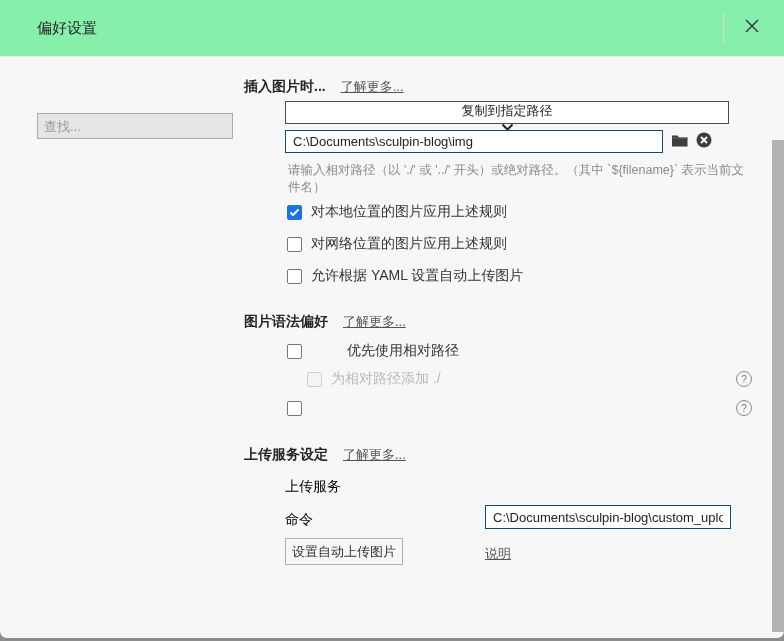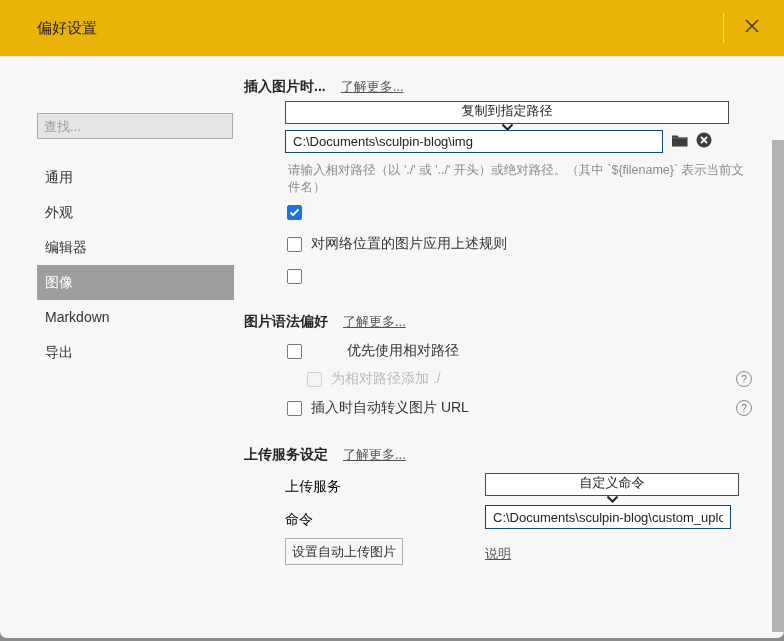--- a/index.html
+++ b/index.html
@@ -1,20 +1,20 @@
 <!DOCTYPE html>
 <html><head>
 <meta charset="utf-8">
 <style>
   html,body{margin:0;padding:0;width:784px;height:641px;overflow:hidden;background:#8c8c8c;
     font-family:"Liberation Sans","DejaVu Sans",sans-serif;}
   .dialog{position:absolute;top:0;left:0;width:784px;height:638px;background:#f7f7f7;
     border-radius:0 0 7px 7px;overflow:hidden;}
   
-  .hdr{position:absolute;top:0;left:0;width:784px;height:56px;background:#eab308;
+  .hdr{position:absolute;top:0;left:0;width:784px;height:56px;background:#86efac;
     border-bottom:1px solid #e8e8e8;}
   .hdr-title{position:absolute;left:37px;top:19px;font-size:15px;color:#262626;}
   .hdr-divider{position:absolute;left:723px;top:13px;width:1px;height:30px;background:#dcdcdc;}
   .close-btn{position:absolute;left:738px;top:14px;width:28px;height:28px;display:flex;
     align-items:center;justify-content:center;cursor:pointer;}
   
   .search-input{position:absolute;left:37px;top:113px;width:182px;height:24px;padding:0 6px;
     border:1px solid #ababab;background:#e5e5e5;font-size:13px;color:#333;outline:none;}
   .search-input::placeholder{color:#9a9a9a;}
   .nav{position:absolute;left:37px;top:160px;width:197px;}
@@ -59,28 +59,20 @@
     <div class="close-btn">
       <span>
         <svg width="16" height="16" viewBox="0 0 16 16">
             <path d="M2 2 L14 14 M14 2 L2 14" stroke="#333" stroke-width="1.4" fill="none"></path>
           </svg>
       </span>
     </div>
   </div>
 
   <input class="search-input" type="text" placeholder="查找..." style="">
-  <div class="nav">
-    <div class="nav-item">通用</div>
-    <div class="nav-item">外观</div>
-    <div class="nav-item">编辑器</div>
-    <div class="nav-item selected">图像</div>
-    <div class="nav-item">Markdown</div>
-    <div class="nav-item">导出</div>
-  </div>
 
   <div class="h-row" style="top:78px;">
     <span class="section-title">插入图片时...</span>
     <span class="link">了解更多...</span>
   </div>
 
   <div class="select" style="left:285px;top:101px;width:428px;height:21px;">
     <span>复制到指定路径</span>
     <span>
       <svg width="13" height="9" viewBox="0 0 13 9">
@@ -110,63 +102,56 @@
   <div class="hint">请输入相对路径（以 './' 或 '../' 开头）或绝对路径。（其中 `${filename}` 表示当前文件名）</div>
 
   <div class="cb-row" style="top:202px;">
     <span class="cb checked">
       <span>
         <svg width="11" height="9" viewBox="0 0 11 9">
             <path d="M1.5 4.5 L4 7 L9.5 1.5" stroke="#fff" stroke-width="2" fill="none"></path>
           </svg>
       </span>
     </span>
+    <span class="cb-label">对本地位置的图片应用上述规则</span>
   </div>
   <div class="cb-row" style="top:234px;">
     <span class="cb"></span>
     <span class="cb-label">对网络位置的图片应用上述规则</span>
   </div>
   <div class="cb-row" style="top:266px;">
     <span class="cb"></span>
+    <span class="cb-label">允许根据 YAML 设置自动上传图片</span>
   </div>
 
   <div class="h-row" style="top:313px;">
     <span class="section-title">图片语法偏好</span>
     <span class="link">了解更多...</span>
   </div>
 
   <div class="cb-row" style="top:341px;gap:36px;">
     <span class="cb"></span>
     <span class="cb-label">优先使用相对路径</span>
   </div>
   <div class="cb-row" style="top:369px;margin-left:20px;">
     <span class="cb disabled"></span>
     <span class="cb-label disabled">为相对路径添加 ./</span>
   </div>
   <div class="help" style="top:371px;">?</div>
   <div class="cb-row" style="top:398px;">
     <span class="cb"></span>
-    <span class="cb-label">插入时自动转义图片 URL</span>
   </div>
   <div class="help" style="top:400px;">?</div>
 
   <div class="h-row" style="top:446px;">
     <span class="section-title">上传服务设定</span>
     <span class="link">了解更多...</span>
   </div>
 
   <div class="form-label" style="top:478px;">上传服务</div>
-  <div class="select" style="left:485px;top:473px;width:238px;height:21px;">
-    <span>自定义命令</span>
-    <span>
-      <svg width="13" height="9" viewBox="0 0 13 9">
-          <path d="M1.5 1.5 L6.5 6.5 L11.5 1.5" stroke="#222" stroke-width="2" fill="none"></path>
-        </svg>
-    </span>
-  </div>
 
   <div class="form-label" style="top:511px;">命令</div>
   <input class="tinput" style="left: 485px; top: 505px; width: 230px; height: 22px;" type="text" value="C:\Documents\sculpin-blog\custom_upload_">
 
   <button class="btn">设置自动上传图片</button>
   <span class="link" style="position:absolute;left:485px;top:545px;">说明</span>
 
   <div class="scroll-thumb"></div>
 </div>
 

